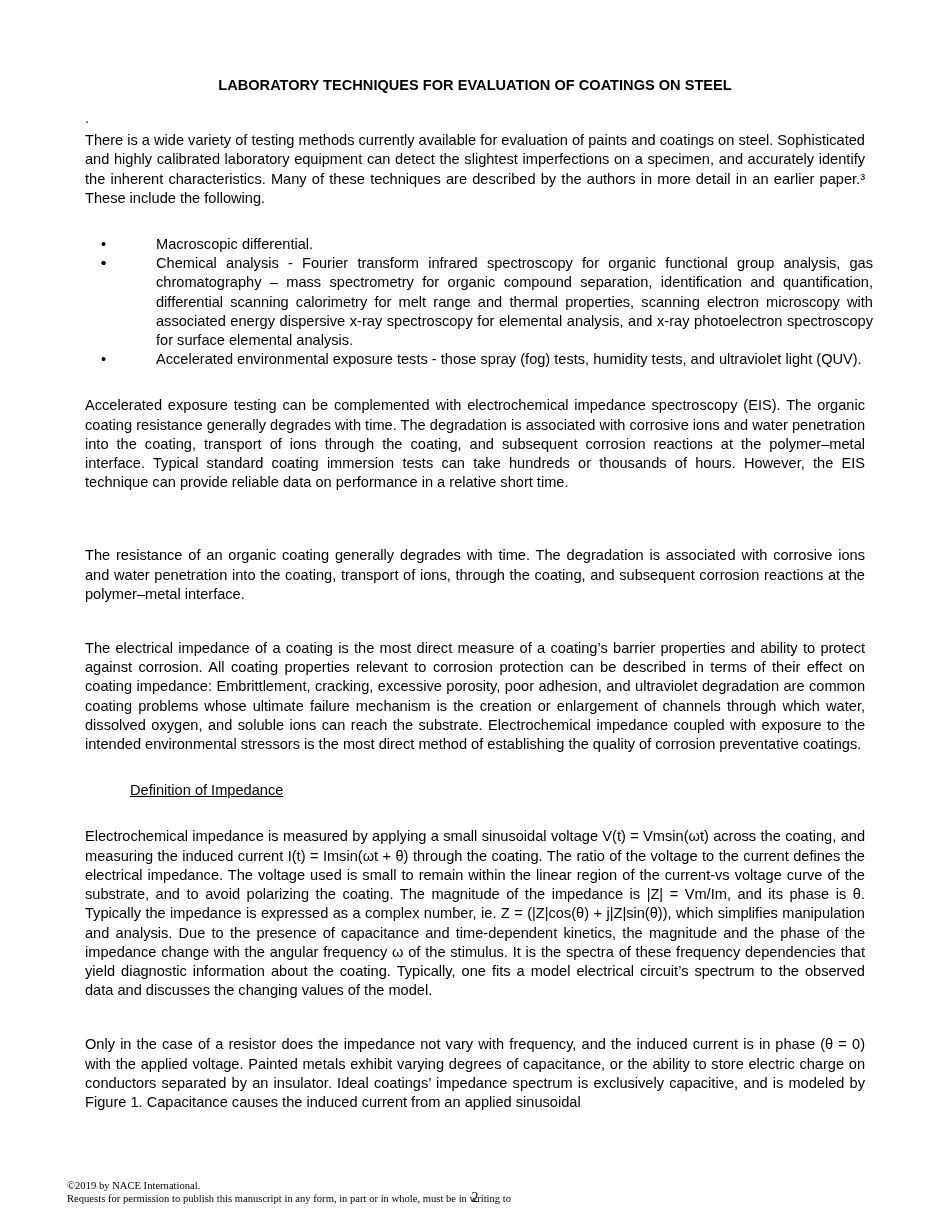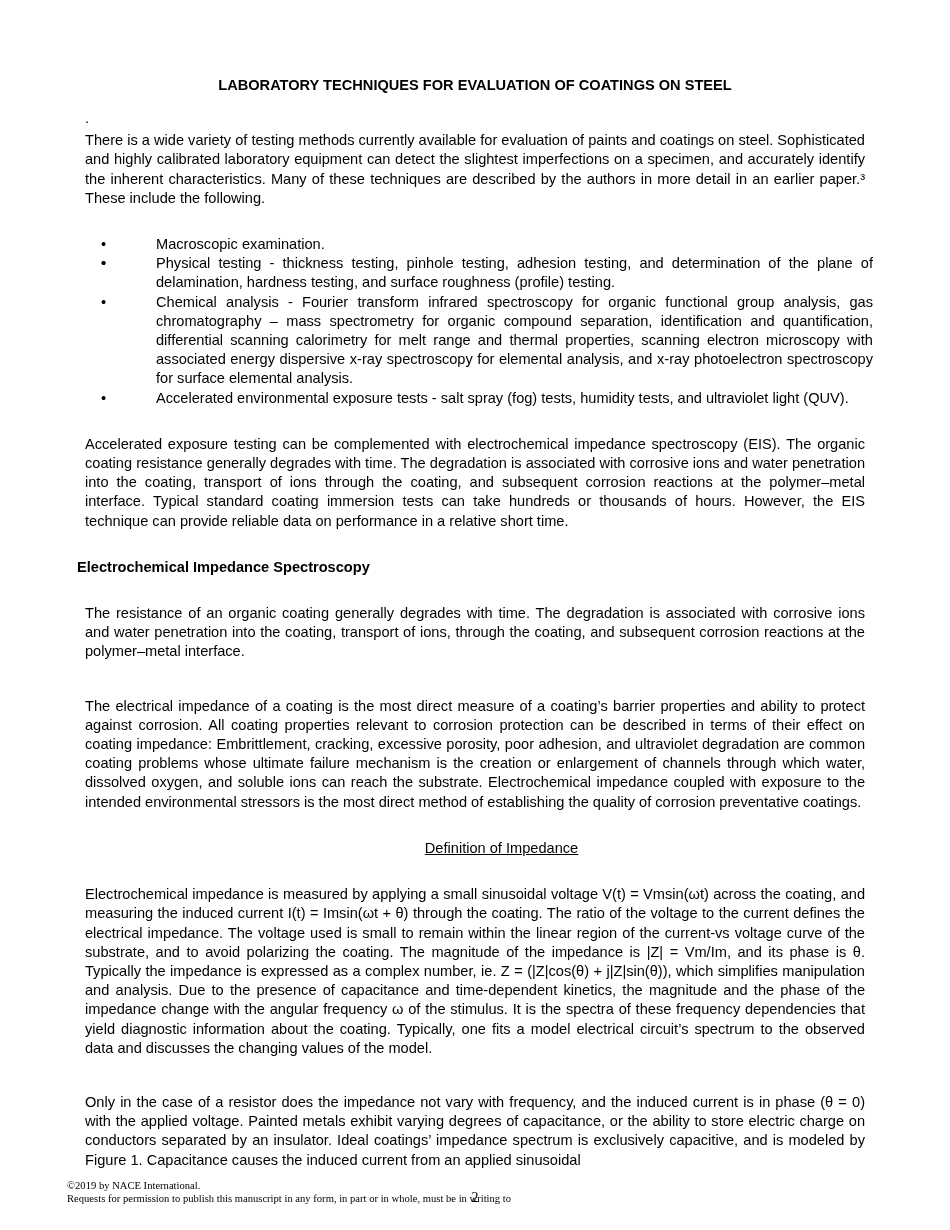--- a/index.html
+++ b/index.html
@@ -6,43 +6,42 @@
   body { width: 950px; height: 1230px; position: relative; overflow: hidden; color: #000; }
   .page { position: absolute; left: 77px; top: 58px; width: 796px; font-family: "Liberation Sans", sans-serif; font-size: 14.6px; line-height: 19.2px; }
   .title { text-align: center; font-weight: bold; font-size: 14.6px; margin: 18px; }
   .dot { margin: 0 0 0 8px; line-height: 10px; height: 10px; }
   p { margin: 8px; text-align: justify; }
   .gap { height: 19px; }
   ul { list-style: none; margin: 0; padding: 0; }
   li { position: relative; padding-left: 79px; text-align: justify; }
   li .bullet { position: absolute; left: 24px; top: 0; }
   .heading { font-weight: bold; }
-  .subheading { text-decoration: underline; margin-left: 53px; text-align: center; }
+  .subheading { text-decoration: underline; margin-left: 53px; }
   .footer { position: absolute; left: 67px; top: 1179px; font-family: "Liberation Serif", serif; font-size: 10.6px; line-height: 13.4px; }
   .pagenum { position: absolute; left: 0; width: 950px; top: 1190px; text-align: center; font-family: "Liberation Serif", serif; font-size: 14px; }
 </style>
 </head>
 <body>
 
 <div class="page">
   <div class="title">LABORATORY TECHNIQUES FOR EVALUATION OF COATINGS ON STEEL</div>
   <div class="dot">.</div>
   <p>There is a wide variety of testing methods currently available for evaluation of paints and coatings on steel. Sophisticated and highly calibrated laboratory equipment can detect the slightest imperfections on a specimen, and accurately identify the inherent characteristics.  Many of these techniques are described by the authors in more detail in an earlier paper.³ These include the following.</p>
   <div class="gap"></div>
   <ul>
-    <li><span class="bullet">•</span><span>Macroscopic examination.</span></li>
+    <li><span class="bullet">•</span><span>Macroscopic differential.</span></li>
     <li><span class="bullet">•</span></li>
-    <li><span class="bullet">•</span><span>Physical testing - thickness testing, pinhole testing, adhesion testing, and determination of the plane of delamination, hardness testing, and surface roughness (profile) testing.</span></li>
+    <li><span class="bullet">•</span></li>
     <li><span class="bullet">•</span><span>Chemical analysis - Fourier transform infrared spectroscopy for organic functional group analysis, gas chromatography – mass spectrometry for organic compound separation, identification and quantification, differential scanning calorimetry for melt range and thermal properties, scanning electron microscopy with associated energy dispersive x-ray spectroscopy for elemental analysis, and x-ray photoelectron spectroscopy for surface elemental analysis.</span></li>
-    <li><span class="bullet">•</span><span>Accelerated environmental exposure tests - salt spray (fog) tests, humidity tests, and ultraviolet light (QUV).</span></li>
+    <li><span class="bullet">•</span><span>Accelerated environmental exposure tests - those spray (fog) tests, humidity tests, and ultraviolet light (QUV).</span></li>
   </ul>
   <div class="gap"></div>
   <p>Accelerated exposure testing can be complemented with electrochemical impedance spectroscopy (EIS). The organic coating resistance generally degrades with time. The degradation is associated with corrosive ions and water penetration into the coating, transport of ions through the coating, and subsequent corrosion reactions at the polymer–metal interface. Typical standard coating immersion tests can take hundreds or thousands of hours. However, the EIS technique can provide reliable data on performance in a relative short time.</p>
   <div class="gap"></div>
-  <div class="heading">Electrochemical Impedance Spectroscopy</div>
   <div class="gap"></div>
   <p>The resistance of an organic coating generally degrades with time. The degradation is associated with corrosive ions and water penetration into the coating, transport of ions, through the coating, and subsequent corrosion reactions at the polymer–metal interface.</p>
   <div class="gap"></div>
   <p>The electrical impedance of a coating is the most direct measure of a coating’s barrier properties and ability to protect against corrosion.  All coating properties relevant to corrosion protection can be described in terms of their effect on coating impedance: Embrittlement, cracking, excessive porosity, poor adhesion, and ultraviolet degradation are common coating problems whose ultimate failure mechanism is the creation or enlargement of channels through which water, dissolved oxygen, and soluble ions can reach the substrate. Electrochemical impedance coupled with exposure to the intended environmental stressors is the most direct method of establishing the quality of corrosion preventative coatings.</p>
   <div class="gap"></div>
   <div class="subheading">Definition of Impedance</div>
   <div class="gap"></div>
   <p>Electrochemical impedance is measured by applying a small sinusoidal voltage V(t) = Vmsin(ωt) across the coating, and measuring the induced current I(t) = Imsin(ωt + θ) through the coating. The ratio of the voltage to the current defines the electrical impedance. The voltage used is small to remain within the linear region of the current-vs voltage curve of the substrate, and to avoid polarizing the coating. The magnitude of the impedance is |Z| = Vm/Im, and its phase is θ.  Typically the impedance is expressed as a complex number, ie. Z = (|Z|cos(θ) + j|Z|sin(θ)), which simplifies manipulation and analysis.  Due to the presence of capacitance and time-dependent kinetics, the magnitude and the phase of the impedance change with the angular frequency ω of the stimulus. It is the spectra of these frequency dependencies that yield diagnostic information about the coating. Typically, one fits a model electrical circuit’s spectrum to the observed data and discusses the changing values of the model.</p>
   <div class="gap"></div>
   <p>Only in the case of a resistor does the impedance not vary with frequency, and the induced current is in phase (θ = 0) with the applied voltage. Painted metals exhibit varying degrees of capacitance, or the ability to store electric charge on conductors separated by an insulator. Ideal coatings’ impedance spectrum is exclusively capacitive, and is modeled by Figure 1. Capacitance causes the induced current from an applied sinusoidal</p>

